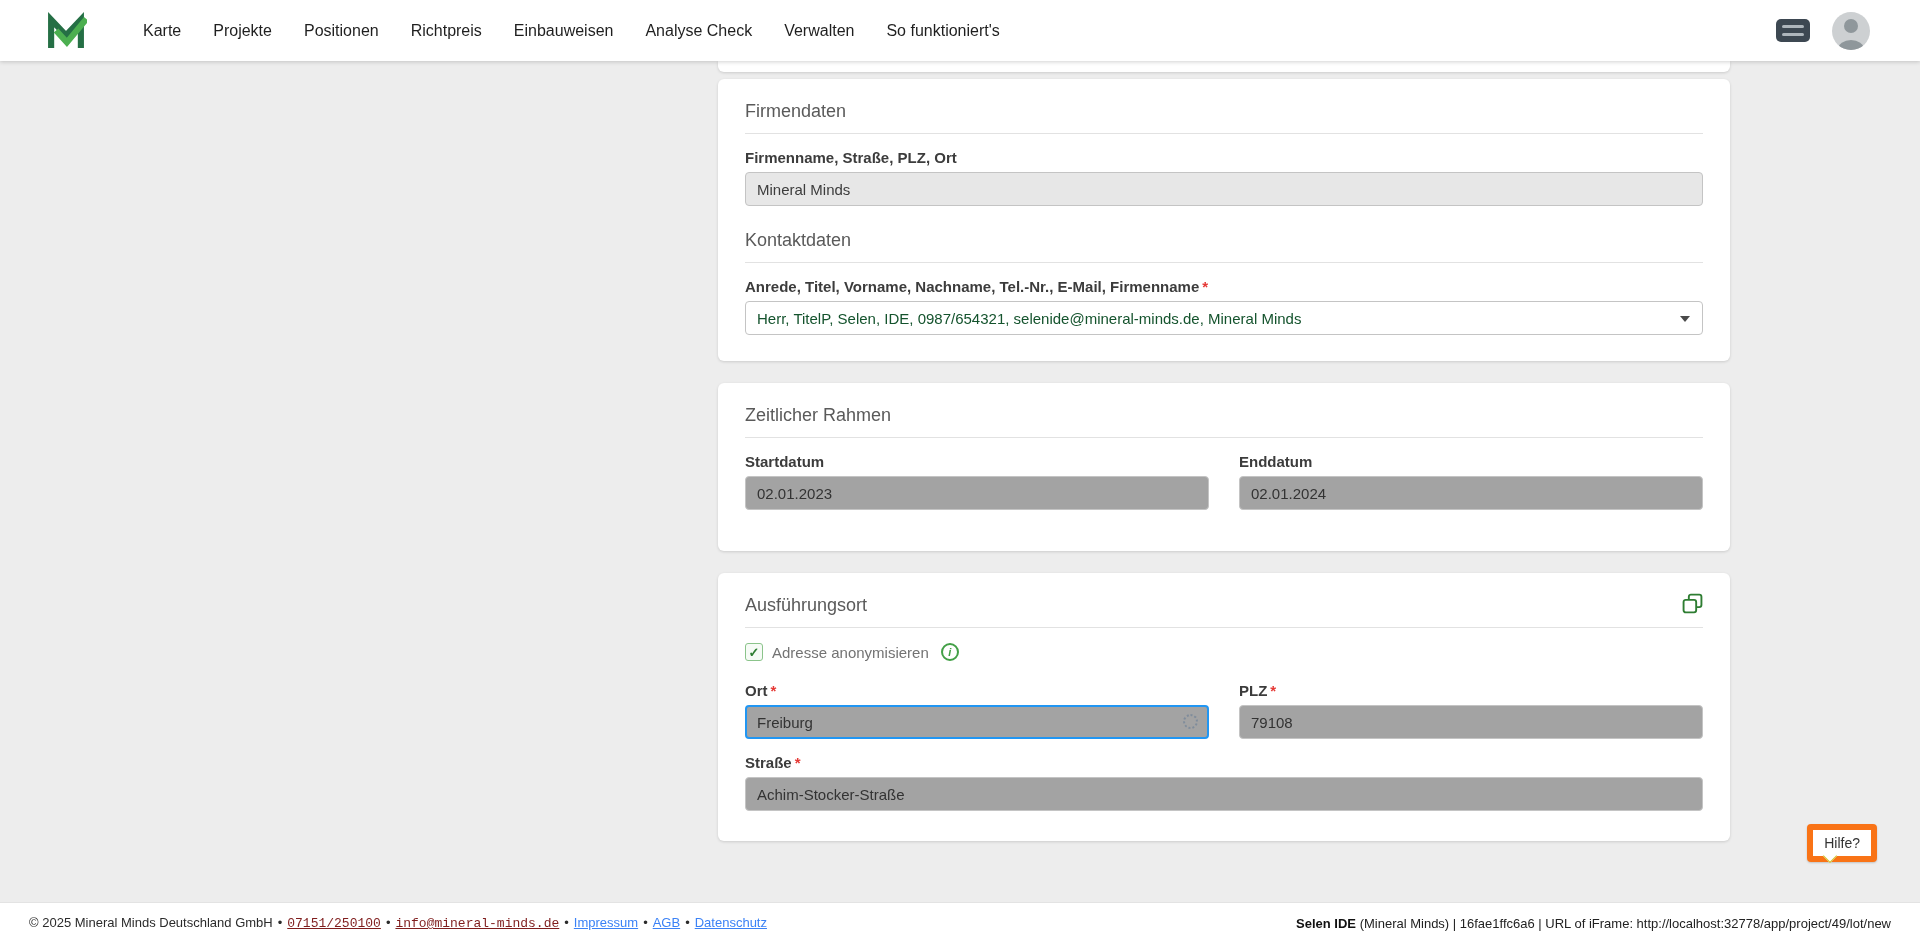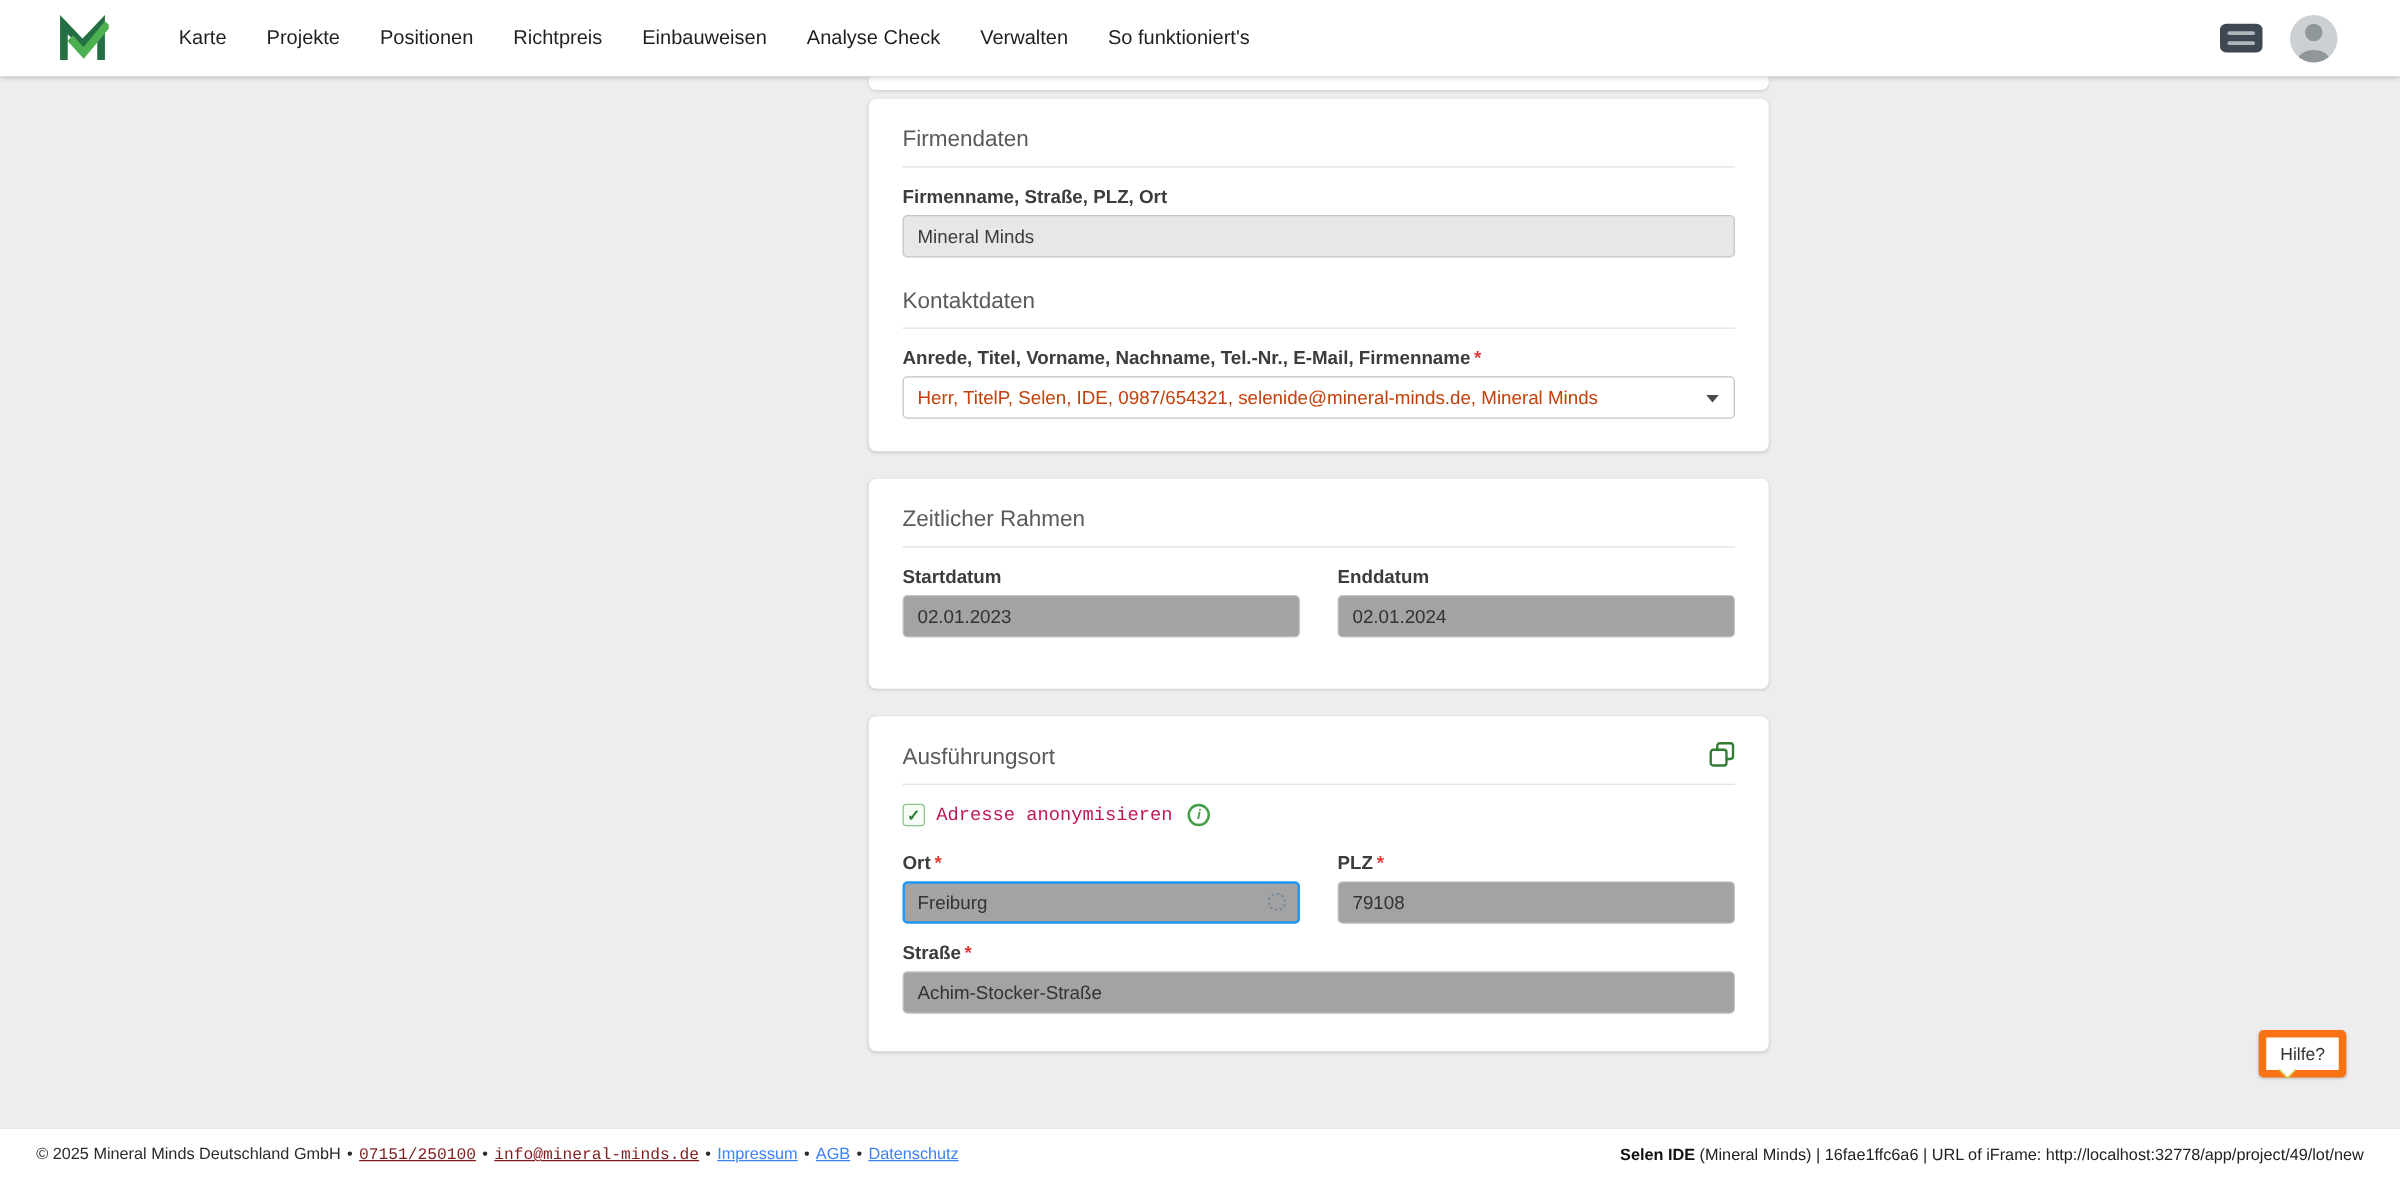--- a/index.html
+++ b/index.html
@@ -44,21 +44,21 @@
   .avatar::after{
     content:""; position:absolute; bottom:-8px; left:50%; transform:translateX(-50%);
     width:26px; height:18px; border-radius:50%; background:#8f979b;
   }
 
   
   .content {
     position:absolute; top:61px; left:0; right:0; bottom:41px;
     background:#ededed; overflow:hidden;
   }
-  .form-col { position:absolute; left:695px; width:720px; top:0; }
+  .form-col { position:absolute; left:718px; width:1012px; top:0; }
 
   .card {
     background:#fff; border-radius:6px; box-shadow:0 1px 3px rgba(0,0,0,.14);
     padding:22px 27px 26px 27px; margin-bottom:22px; position:relative;
   }
   .card-strip {
     background:#fff; border-radius:0 0 6px 6px; height:11px; margin-bottom:7px;
     box-shadow:0 1px 3px rgba(0,0,0,.14);
   }
 
@@ -72,41 +72,41 @@
     width:100%; height:34px; border:1px solid #c4c4c4; border-radius:4px;
     padding:0 11px; font-size:15px; color:#333; background:#a3a3a3;
     font-family:"Liberation Sans", sans-serif; outline:none;
   }
   .tb.disabled { background:#e7e7e7; color:#3c3c3c; }
   .tb.focused { border:2px solid #2196f3; padding:0 10px; }
 
   .selectbox {
     width:100%; height:34px; border:1px solid #c4c4c4; border-radius:4px;
     padding:0 32px 0 11px; background:#fff; display:flex; align-items:center;
-    font-size:15px; color:#c2410c; cursor:pointer; position:relative;
+    font-size:15px; color:#14532d; cursor:pointer; position:relative;
   }
   .caret {
     position:absolute; right:12px; top:50%; margin-top:-2px;
     width:0; height:0; border-left:5px solid transparent; border-right:5px solid transparent;
     border-top:6px solid #4a4a4a;
   }
 
   .row { display:flex; gap:30px; margin-bottom:15px; }
   .col { flex:1; min-width:0; }
 
   .mt22 { margin-top:24px; }
 
   
   .check-row { display:flex; align-items:center; gap:9px; margin:15px 0 21px 0; }
   .checkbox {
     width:18px; height:18px; border:1px solid #8bc48b; border-radius:3px; background:#f6fbf6;
     display:flex; align-items:center; justify-content:center; cursor:pointer;
     font-size:13px; font-weight:700; color:#2e7d32; line-height:1;
   }
-  .check-label { font-size:15px; color:#be185d;font-family:Liberation Mono, monospace; }
+  .check-label { font-size:15px; color:#737373; }
   .info-icon {
     width:18px; height:18px; border:2px solid #43a047; border-radius:50%;
     display:flex; align-items:center; justify-content:center;
     color:#43a047; font-size:11px; font-weight:700; font-style:italic; cursor:pointer;
     margin-left:3px;
   }
 
   .input-wrap { position:relative; }
   .spinner {
     position:absolute; right:11px; top:50%; margin-top:-8px;

